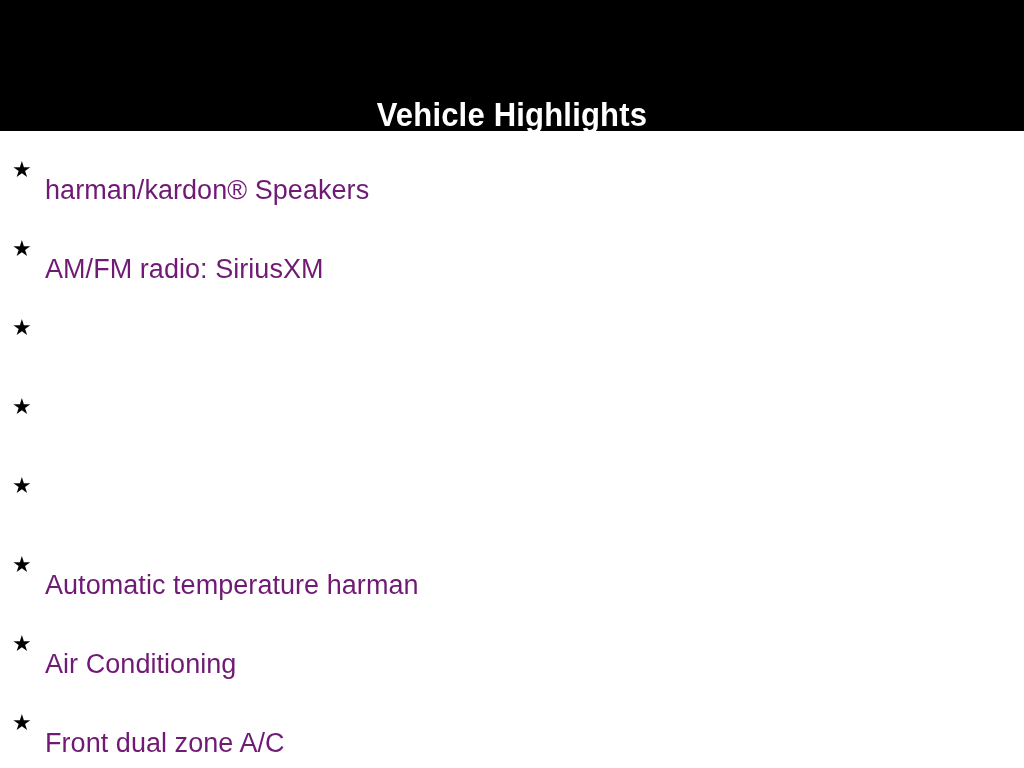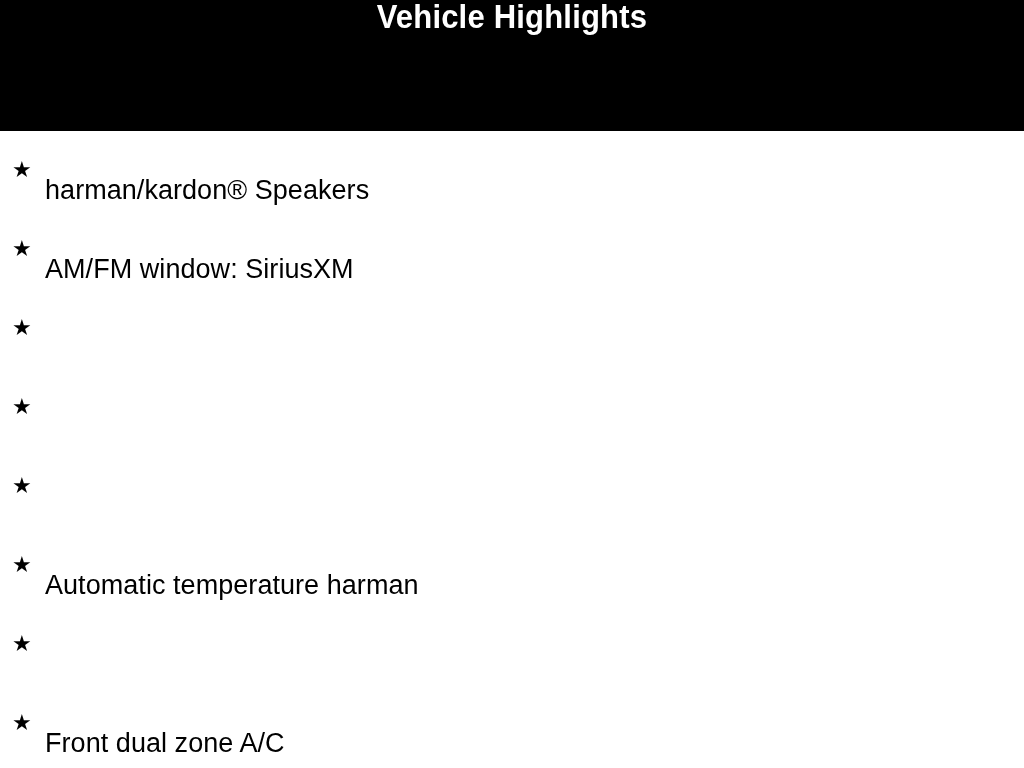--- a/index.html
+++ b/index.html
@@ -26,21 +26,21 @@
 
   
   .header-band {
     position: absolute;
     top: 0;
     left: 0;
     width: 1024px;
     height: 131px;
     background: #000000;
     display: flex;
-    align-items: flex-start;
+    align-items: flex-end;
     justify-content: center;
   }
 
   .header-title {
     color: #ffffff;
     font-family: "Liberation Sans Narrow", "Liberation Sans", "DejaVu Sans Condensed", "DejaVu Sans", sans-serif;
     font-size: 33px;
     font-weight: bold;
     letter-spacing: 0.2px;
     line-height: 1;
@@ -78,21 +78,21 @@
     line-height: 1;
     text-align: left;
     font-family: "DejaVu Sans", "Liberation Sans", sans-serif;
     position: relative;
     top: -1px;
   }
 
   .highlight-label {
     flex: 0 1 auto;
     margin-left: 12px;
-    color: #000000;
+    color: #701a75;
     font-family: "Liberation Sans", "DejaVu Sans", sans-serif;
     font-size: 27px;
     font-weight: normal;
     line-height: 1.15;
     white-space: nowrap;
     letter-spacing: 0.05px;
     margin-top: 40px;
   }
 </style>
 </head>
@@ -106,21 +106,21 @@
 
   <ul class="highlights-list">
 
     <li class="highlight-item">
       <span class="bullet-star">★</span>
       <span class="highlight-label">harman/kardon® Speakers</span>
     </li>
 
     <li class="highlight-item">
       <span class="bullet-star">★</span>
-      <span class="highlight-label">AM/FM window: SiriusXM</span>
+      <span class="highlight-label">AM/FM radio: SiriusXM</span>
     </li>
 
     <li class="highlight-item">
       <span class="bullet-star">★</span>
     </li>
 
     <li class="highlight-item">
       <span class="bullet-star">★</span>
     </li>
 
@@ -128,20 +128,21 @@
       <span class="bullet-star">★</span>
     </li>
 
     <li class="highlight-item">
       <span class="bullet-star">★</span>
       <span class="highlight-label">Automatic temperature harman</span>
     </li>
 
     <li class="highlight-item">
       <span class="bullet-star">★</span>
+      <span class="highlight-label">Air Conditioning</span>
     </li>
 
     <li class="highlight-item">
       <span class="bullet-star">★</span>
       <span class="highlight-label">Front dual zone A/C</span>
     </li>
 
   </ul>
 
 </div>

